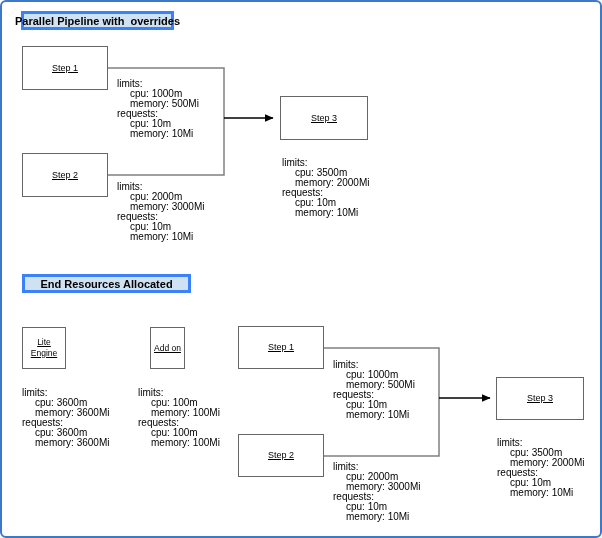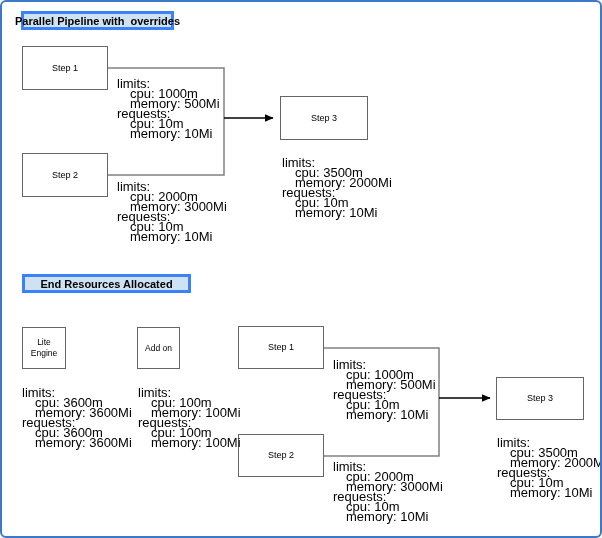--- a/index.html
+++ b/index.html
@@ -37,24 +37,25 @@
     box-sizing: border-box;
     background: #ffffff;
     border: 1px solid #666666;
     display: flex;
     flex-direction: column;
     align-items: center;
     justify-content: center;
     font-size: 9px;
     text-align: center;
     line-height: 11px;
+    text-decoration: underline;
   }
   .res {
     position: absolute;
-    font-size: 13px;
+    font-size: 10px;
     line-height: 10px;
     white-space: nowrap;
   }
   .res .ind { padding-left: 13px; }
 </style>
 </head>
 <body>
 
 <div class="canvas">
 
@@ -113,21 +114,21 @@
     <div class="ind">memory: 10Mi</div>
   </div>
 
   <div class="title-box" style="left:20px; top:272px; width:169px; height:19px;">End Resources Allocated</div>
 
   <div class="node" style="left:20px; top:325px; width:44px; height:42px; font-size:8.5px;">
     <span>Lite</span>
     <span>Engine</span>
   </div>
 
-  <div class="node" style="left:135px; top:325px; width:43px; height:42px; font-size:8.5px;">
+  <div class="node" style="left:148px; top:325px; width:35px; height:42px; font-size:8.5px;">
     <span>Add on</span>
   </div>
 
   <div class="node" style="left:236px; top:324px; width:86px; height:43px;">
     <span>Step 1</span>
   </div>
 
   <div class="node" style="left:236px; top:432px; width:86px; height:43px;">
     <span>Step 2</span>
   </div>

